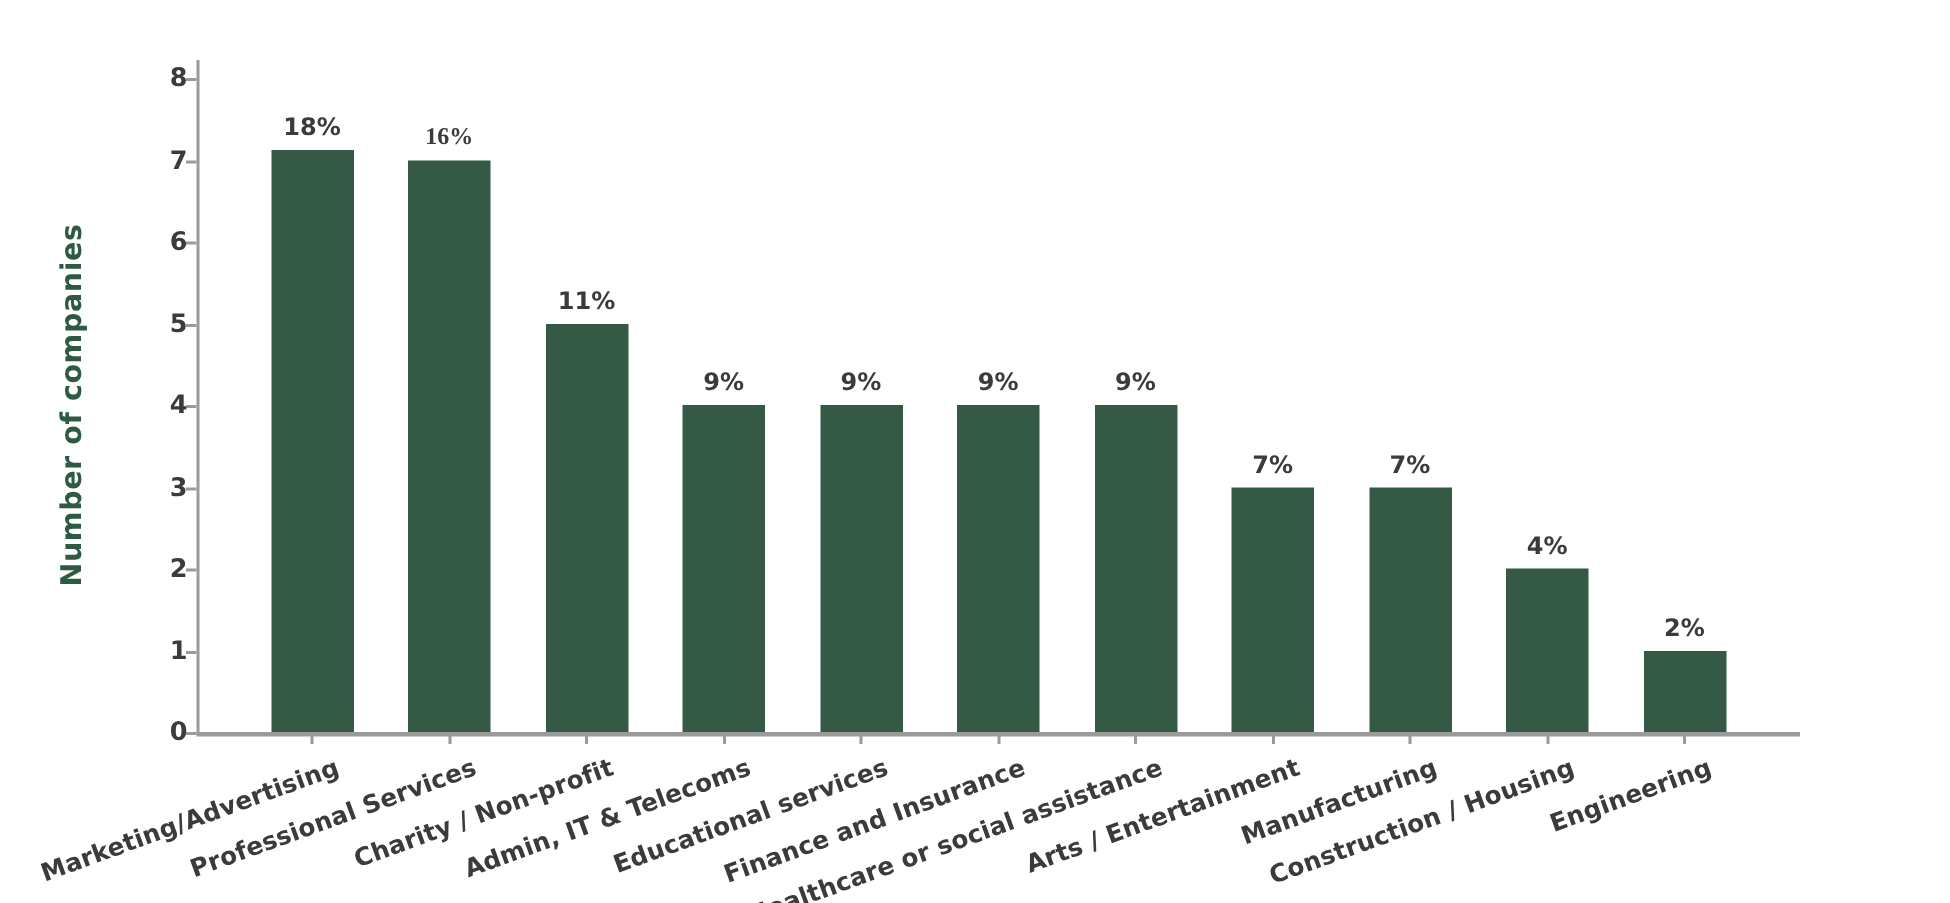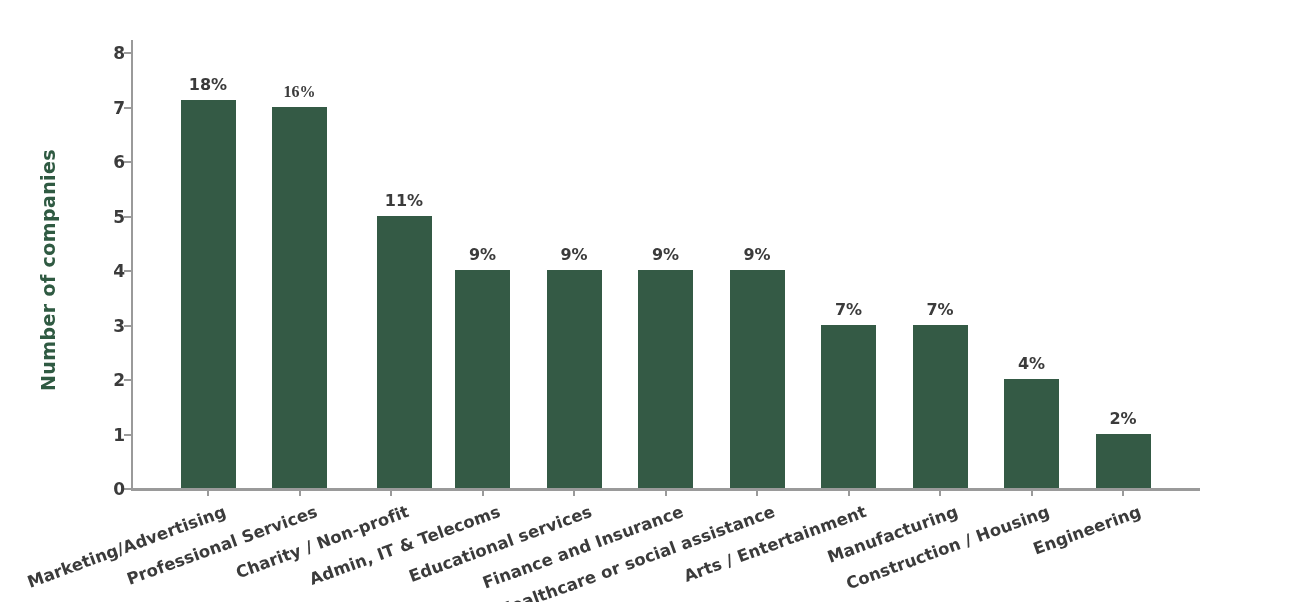--- a/index.html
+++ b/index.html
@@ -199,21 +199,21 @@
         </div>
       </div>
 
     <div id="bars">
         <div class="bar" style="left: 49.5px; height: 388px; background: rgb(52, 90, 69);">
           <div class="bar-value">18%</div>
         </div>
         <div class="bar" style="left: 141px; height: 381.5px; background: rgb(52, 90, 69); font-family: Liberation Serif, serif;">
           <div class="bar-value">16%</div>
         </div>
-        <div class="bar" style="left: 232.5px; height: 272.5px; background: rgb(52, 90, 69); margin-left: 13px;">
+        <div class="bar" style="left: 232.5px; height: 272.5px; background: rgb(52, 90, 69);">
           <div class="bar-value">11%</div>
         </div>
         <div class="bar" style="left: 324px; height: 218px; background: rgb(52, 90, 69);">
           <div class="bar-value">9%</div>
         </div>
         <div class="bar" style="left: 415.5px; height: 218px; background: rgb(52, 90, 69);">
           <div class="bar-value">9%</div>
         </div>
         <div class="bar" style="left: 507px; height: 218px; background: rgb(52, 90, 69);">
           <div class="bar-value">9%</div>

